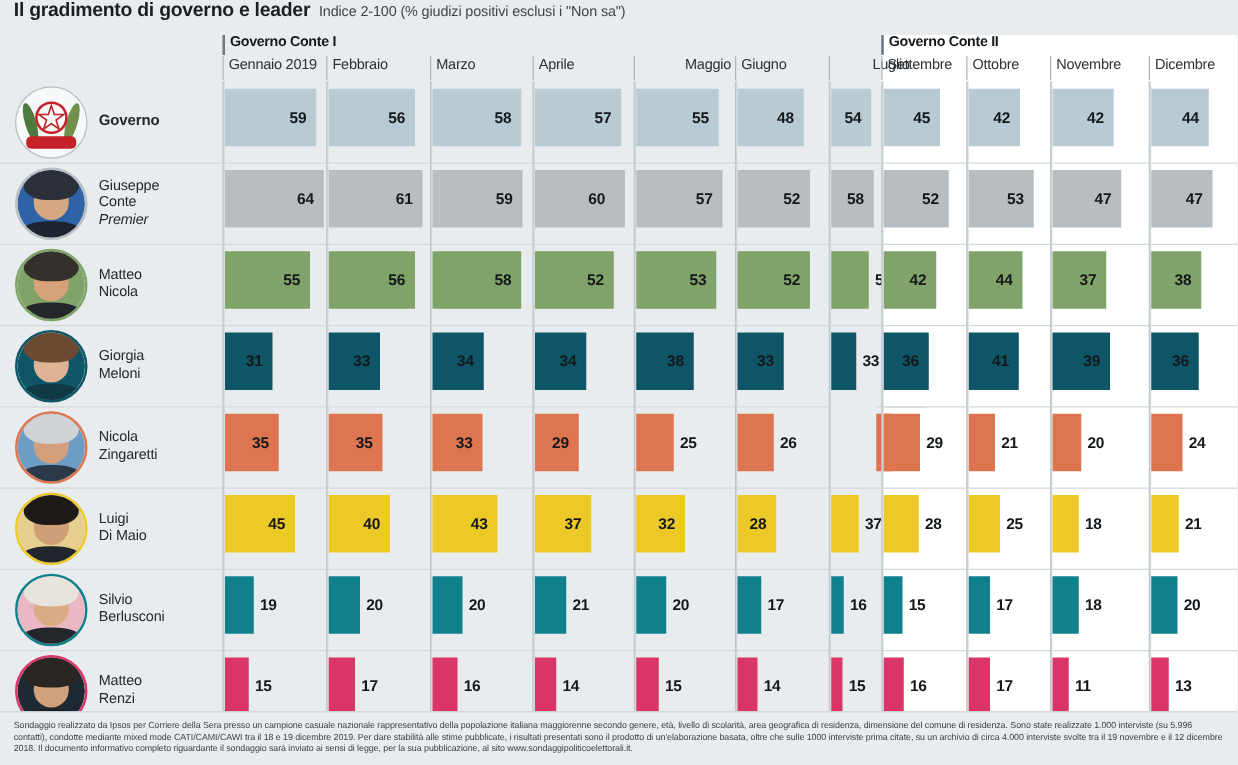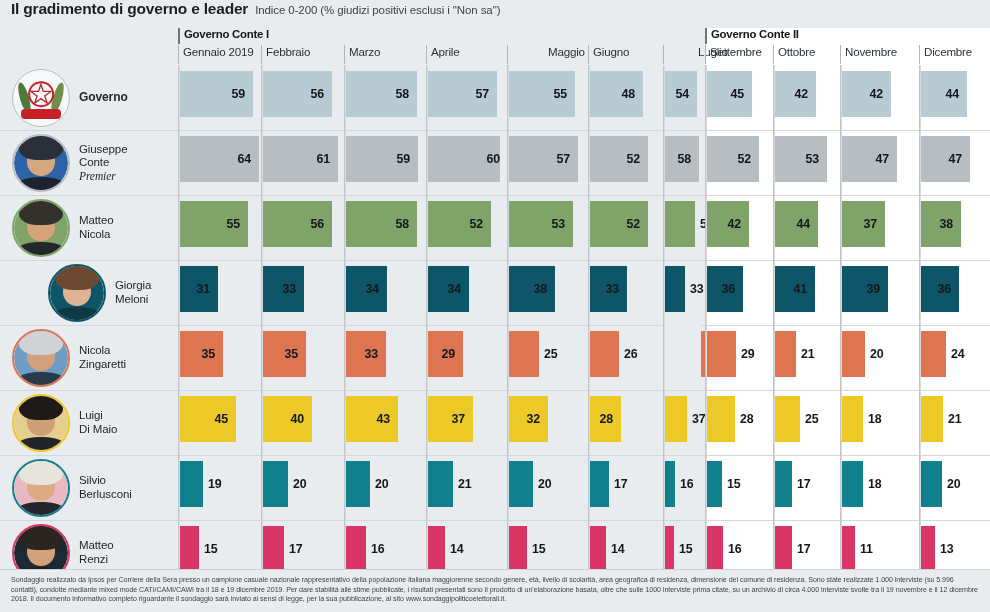--- a/index.html
+++ b/index.html
@@ -92,21 +92,21 @@
     background: #2a2f36;
   }
   .name-label {
     margin-left: 9px;
     font-size: 11.5px;
     line-height: 13.6px;
     color: #22282d;
     letter-spacing: -0.1px;
   }
   .name-label .nb { font-weight: bold; font-size: 12px; }
-  .name-label .it { font-style: italic; font-family: Liberation Serif, serif; }
+  .name-label .it { font-style: italic; }
 
   
   .emblem {
     background: #f7f8f8;
     border: 1px solid #b8bfc4;
   }
   .emblem .star {
     position: absolute; left: 50%; top: 44%;
     transform: translate(-50%,-50%);
     font-size: 26px; color: #ffffff;
@@ -205,21 +205,21 @@
     letter-spacing: -0.05px;
   }
 </style>
 </head>
 <body>
 
 <div id="chart-root">
 
   <div class="title-bar">
     <span class="title-main">Il gradimento di governo e leader</span>
-    <span class="title-sub">Indice 0-200 (% giudizi positivi esclusi i "Non sa")</span>
+    <span class="title-sub">Indice 2-100 (% giudizi positivi esclusi i "Non sa")</span>
   </div>
 
   <div class="grid">
     <div class="conteii-panel"></div>
     <div class="names-col" id="names-col">
         <div class="name-cell first" style="top: 37px;">
           <div class="avatar emblem">
             <span class="wreathL"></span>
             <span class="wreathR"></span>
             <span class="cog"></span>
@@ -239,21 +239,21 @@
         </div>
         <div class="name-cell" style="top: 167px;">
           <div class="avatar" style="border-color: rgb(127, 163, 105);">
             <span class="face" style="background:#7fa369"></span>
             <span class="skin" style="background:#d7a179"></span>
             <span class="hair" style="background:#34312c"></span>
             <span class="shoulders" style="background:#23262a"></span>
           </div>
           <div class="name-label"><span class="">Matteo</span><br><span>Nicola</span></div>
         </div>
-        <div class="name-cell" style="top: 232px; padding-left: 36px;">
+        <div class="name-cell" style="top: 232px;">
           <div class="avatar" style="border-color: rgb(14, 86, 103);">
             <span class="face" style="background:#0e5667"></span>
             <span class="skin" style="background:#e0b394"></span>
             <span class="hair" style="background:#6b4a31"></span>
             <span class="shoulders" style="background:#0d3a44"></span>
           </div>
           <div class="name-label"><span class="">Giorgia</span><br><span>Meloni</span></div>
         </div>
         <div class="name-cell" style="top: 297px;">
           <div class="avatar" style="border-color: rgb(221, 117, 81);">
@@ -426,21 +426,21 @@
         </div>
         <div class="monthhead" style="left: 248px;">Aprile</div>
         <div class="col" style="left: 248px; width: 81px;">
           <div class="guide"></div>
           <div class="cell" style="top: 0px;">
             <div class="bar" style="width: 69px; background: rgb(185, 203, 210);"></div>
             <div class="bar-val" style="left: 0px; width: 69px; justify-content: flex-end; padding-right: 8px; padding-left: 0px;">57</div>
           </div>
           <div class="cell" style="top: 65px;">
             <div class="bar" style="width: 72px; background: rgb(183, 189, 192);"></div>
-            <div class="bar-val" style="left: 0px; width: 72px; justify-content: flex-end; padding-right: 0; padding-left: 0px;">60</div>
+            <div class="bar-val" style="left: 0px; width: 72px; justify-content: flex-end; padding-right: 16px; padding-left: 0px;">60</div>
             <div class="rowline" style="top: 0px; width: 79px;"></div>
           </div>
           <div class="cell" style="top: 130px;">
             <div class="bar" style="width: 63px; background: rgb(127, 163, 105);"></div>
             <div class="bar-val" style="left: 0px; width: 63px; justify-content: flex-end; padding-right: 8px; padding-left: 0px;">52</div>
             <div class="rowline" style="top: 0px; width: 79px;"></div>
           </div>
           <div class="cell" style="top: 195px;">
             <div class="bar" style="width: 41px; background: rgb(14, 86, 103);"></div>
             <div class="bar-val" style="left: 0px; width: 41px; justify-content: flex-end; padding-right: 8px; padding-left: 0px;">34</div>

